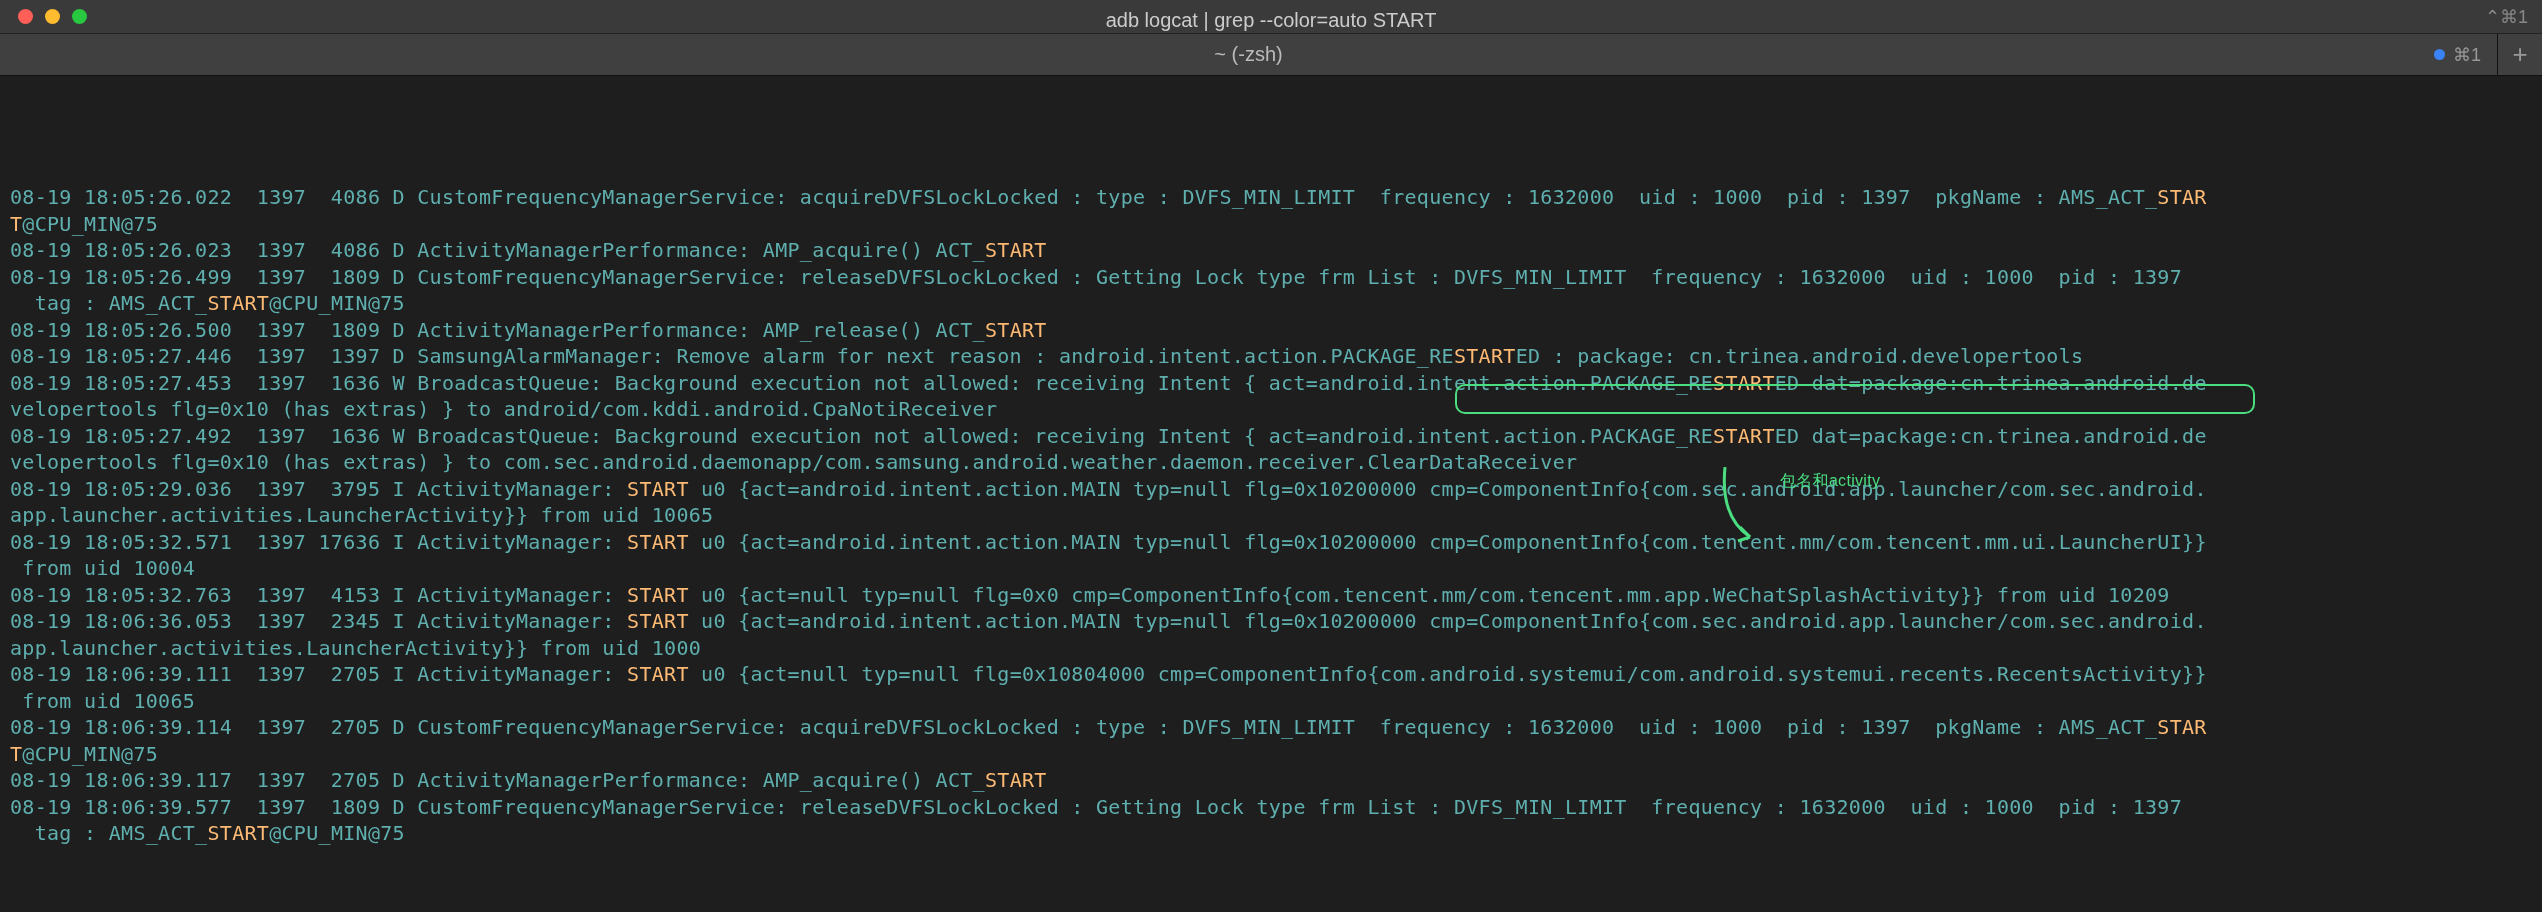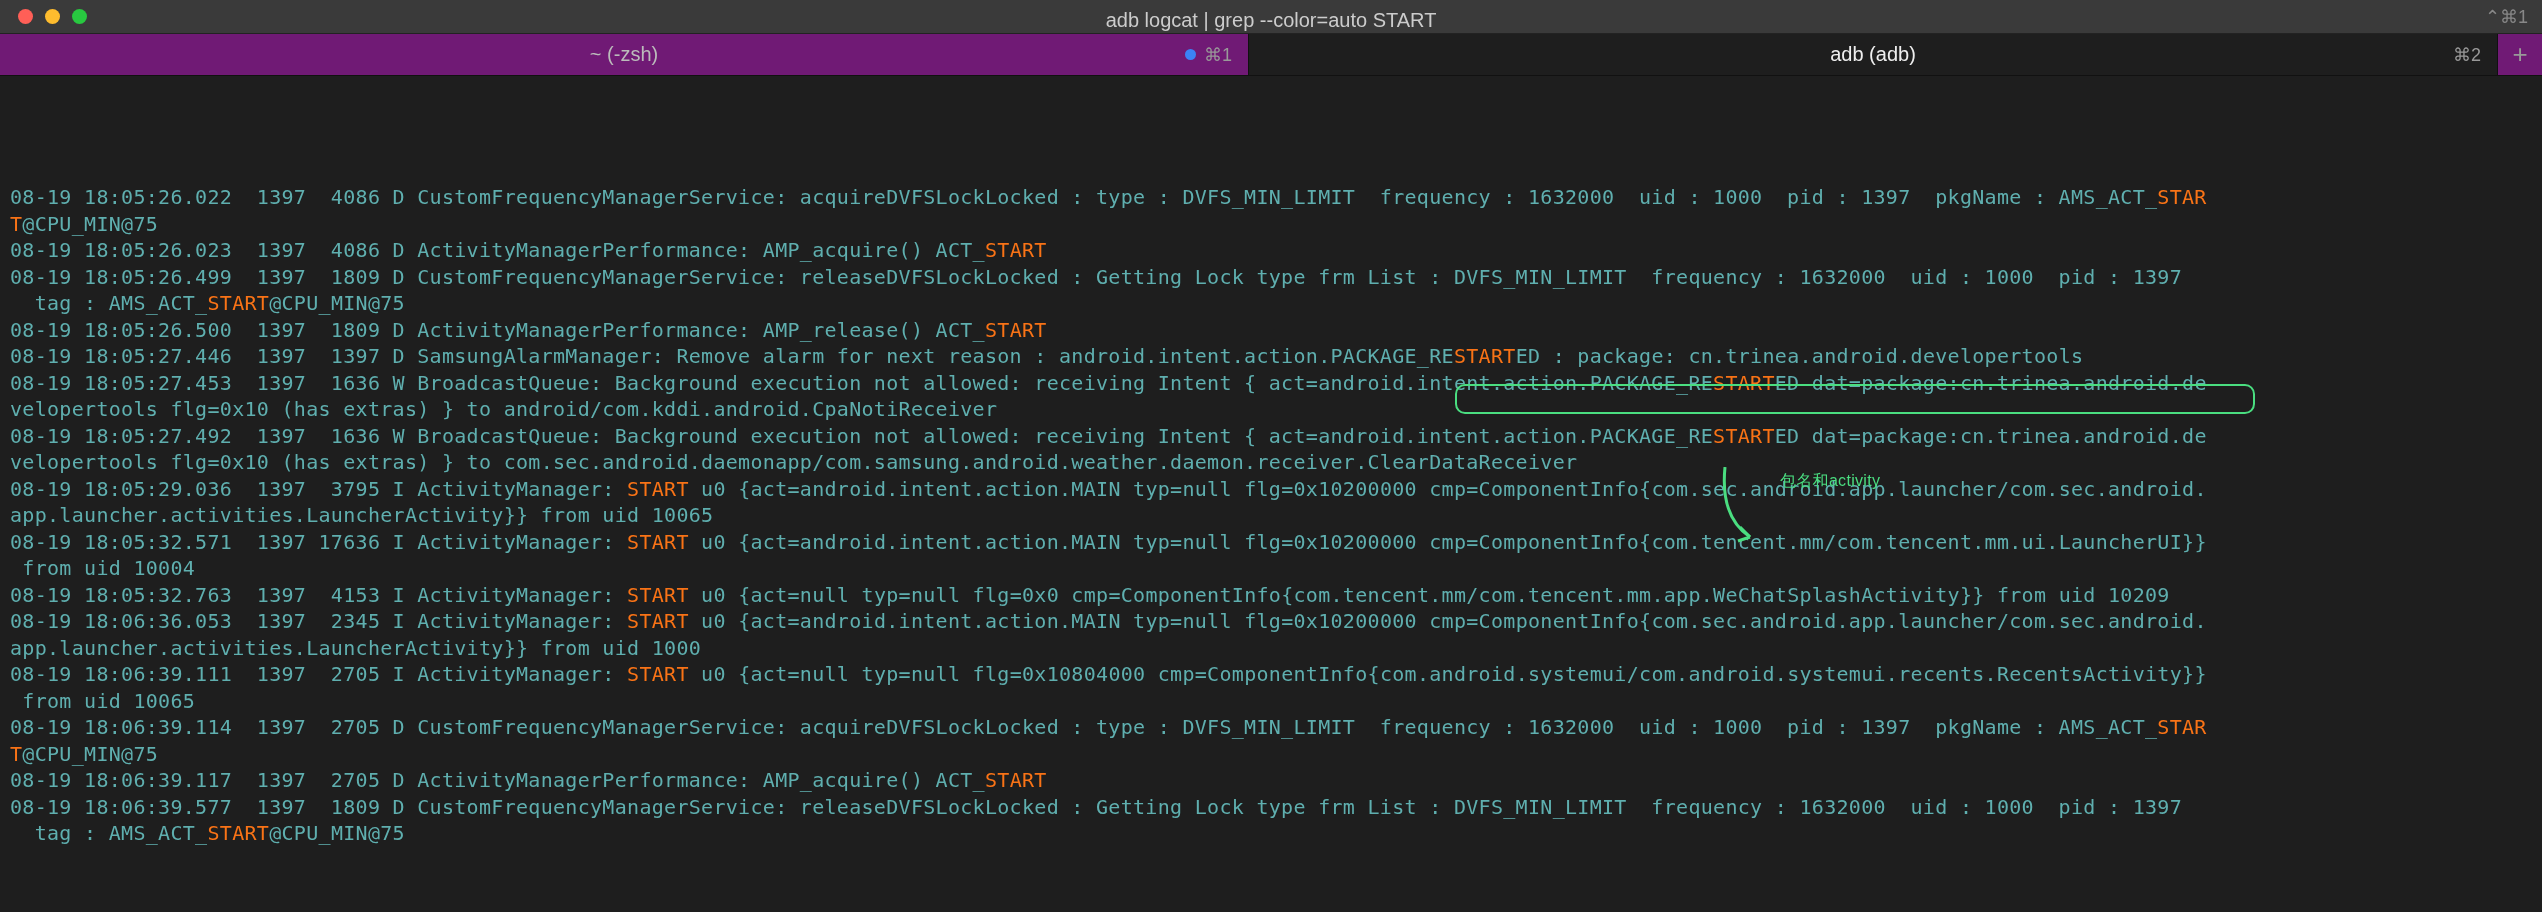--- a/index.html
+++ b/index.html
@@ -28,41 +28,41 @@
     color: #ccc; font-size: 20px; font-weight: 500;
     font-family: -apple-system, BlinkMacSystemFont, "Helvetica Neue", sans-serif;
     margin-top: 8px;
   }
   .title-hint {
     position: absolute; right: 14px; top: 50%; transform: translateY(-50%);
     color: #888; font-size: 18px;
     font-family: -apple-system, BlinkMacSystemFont, "Helvetica Neue", sans-serif;
   }
   .tabs {
-    height: 42px; background: #701a75; display: flex; align-items: stretch;
+    height: 42px; background: #404040; display: flex; align-items: stretch;
     border-bottom: 1px solid #111;
     justify-content: space-between;
   }
   .tab {
     flex: 1; display: flex; align-items: center; justify-content: center;
     position: relative; color: #bbb; font-size: 20px; border-right: 1px solid #111;
     font-family: -apple-system, BlinkMacSystemFont, "Helvetica Neue", sans-serif;
   }
   .tab.active { background: #1e1e1e; color: #eee; }
   .tab .shortcut { position: absolute; right: 16px; color: #999; font-size: 18px; display:flex; align-items:center; gap:8px;}
   .blue-dot { width: 11px; height: 11px; border-radius: 50%; background: #3b82f6; }
   .tab-add {
     width: 44px; display: flex; align-items: center; justify-content: center;
     color: #999; font-size: 26px; font-family: -apple-system, sans-serif;
   }
   .term {
     padding: 2px 10px 4px 10px; line-height: 26.5px; white-space: pre-wrap;
     letter-spacing: 0.3px; position: relative;
   }
-  .hl { color: #f97316; }
+  .hl { color: #fdba74; }
   .anno-box {
     position: absolute; border: 2px solid #4ade80; border-radius: 10px;
     left: 1455px; top: 308px; width: 800px; height: 30px; pointer-events:none;
   }
   .anno-arrow {
     position: absolute; left: 1710px; top: 338px; width: 70px; height: 80px;
     pointer-events:none;
   }
   .anno-arrow svg { width:100%; height:100%; }
   .anno-text {
@@ -85,24 +85,20 @@
 </div>
 
 <div class="tabs">
   <div class="tab">
     <span>~ (-zsh)</span>
     <span class="shortcut">
       <span class="blue-dot"></span>
       <span>⌘1</span>
     </span>
   </div>
-  <div class="tab active">
-    <span>adb (adb)</span>
-    <span class="shortcut">⌘2</span>
-  </div>
   <div class="tab-add">+</div>
 </div>
 
 <div class="term" id="term">
   <div class="anno-box"></div>
   <div class="anno-arrow">
     <svg viewBox="0 0 70 80">
       <path d="M15 0 Q 10 50 40 70" stroke="#4ade80" stroke-width="3" fill="none"></path>
       <path d="M40 70 L30 60 M40 70 L28 74" stroke="#4ade80" stroke-width="3" fill="none"></path>
     </svg>

